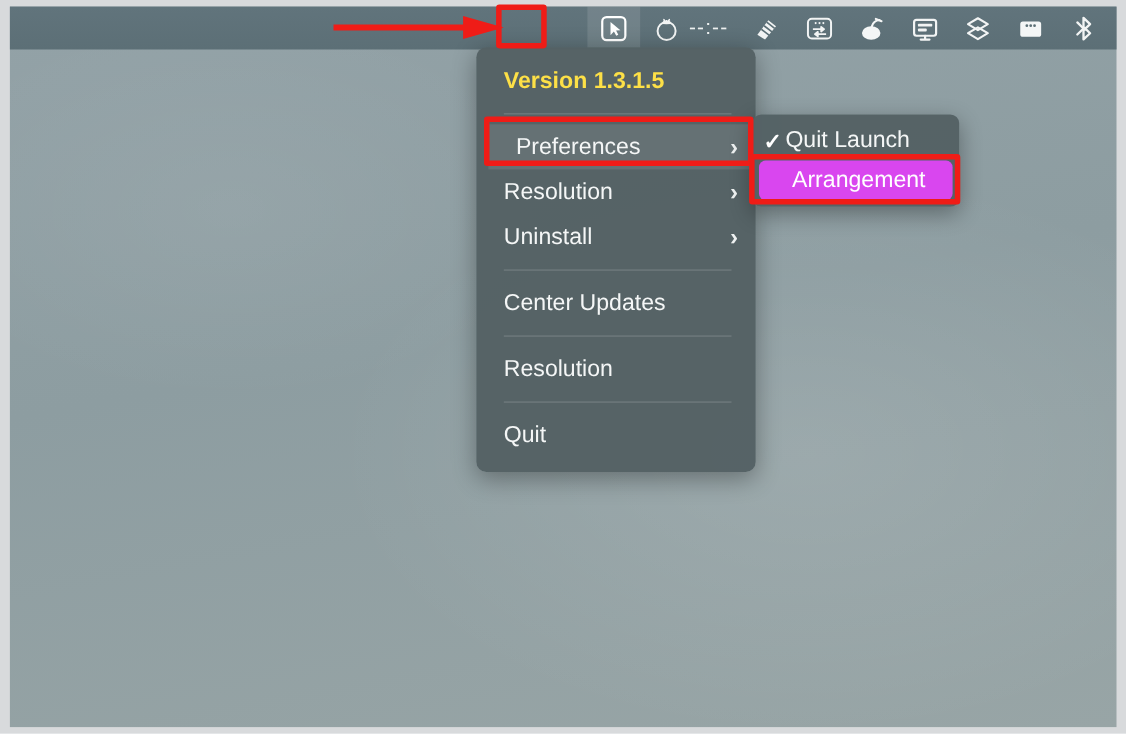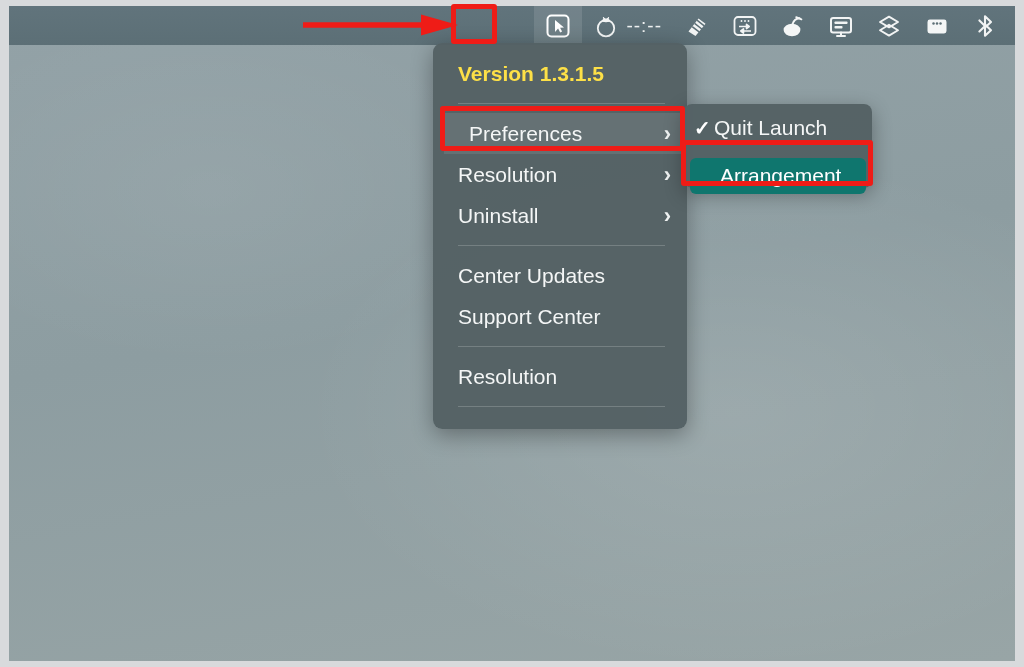--- a/index.html
+++ b/index.html
@@ -111,23 +111,23 @@
     white-space: nowrap;
   }
   .smi .check {
     width: 20px;
     font-size: 20px;
     font-weight: bold;
     color: #ffffff;
     flex: 0 0 20px;
   }
   .smi.selected {
-    background: #0f766e;
+    background: #d946ef;
     border-radius: 6px;
-    margin: 12px 6px;
+    margin: 0 6px;
     color: #ffffff;
     text-align: center;
   }
   .smi.selected .check { width: 20px; }
 
   
   .redbox {
     position: absolute;
     border: 5px solid #ef1c17;
     border-radius: 3px;
@@ -277,23 +277,20 @@
       <span>Uninstall</span>
       <span class="chev">›</span>
     </div>
 
     <div class="sep"></div>
 
     <div class="mi">
       <span>Center Updates</span>
     </div>
 
-    <div class="mi">
-      <span>Support Center</span>
-    </div>
 
     <div class="sep"></div>
 
     <div class="mi">
       <span>Resolution</span>
     </div>
 
     <div class="sep"></div>
 
     <div class="mi">

